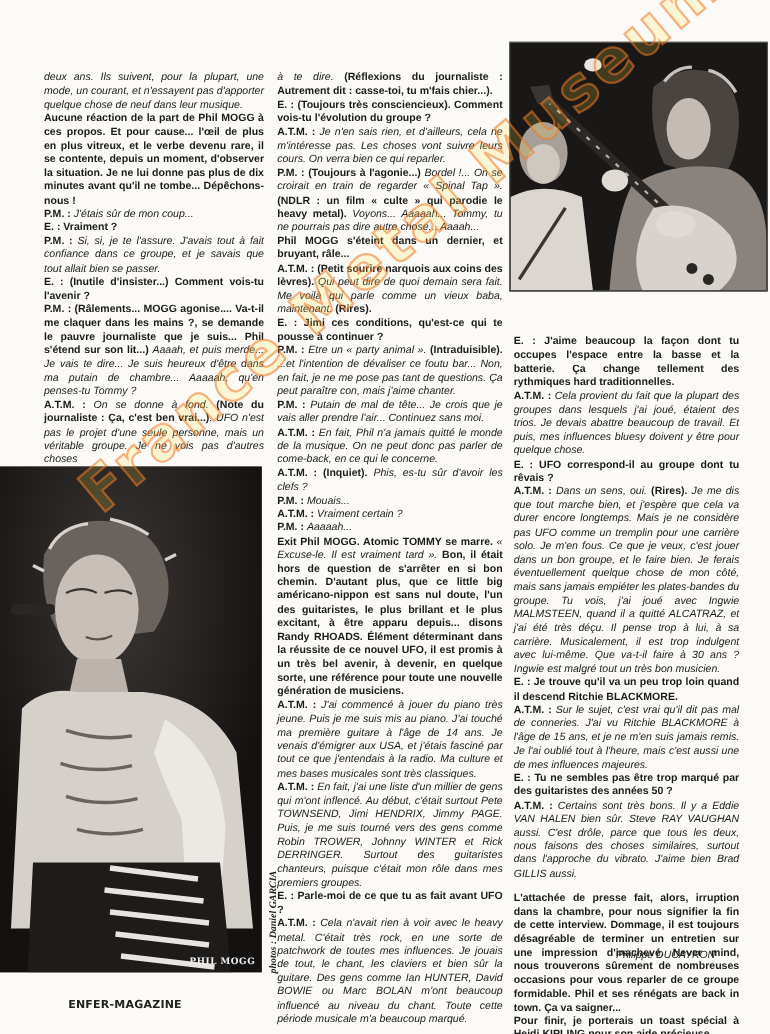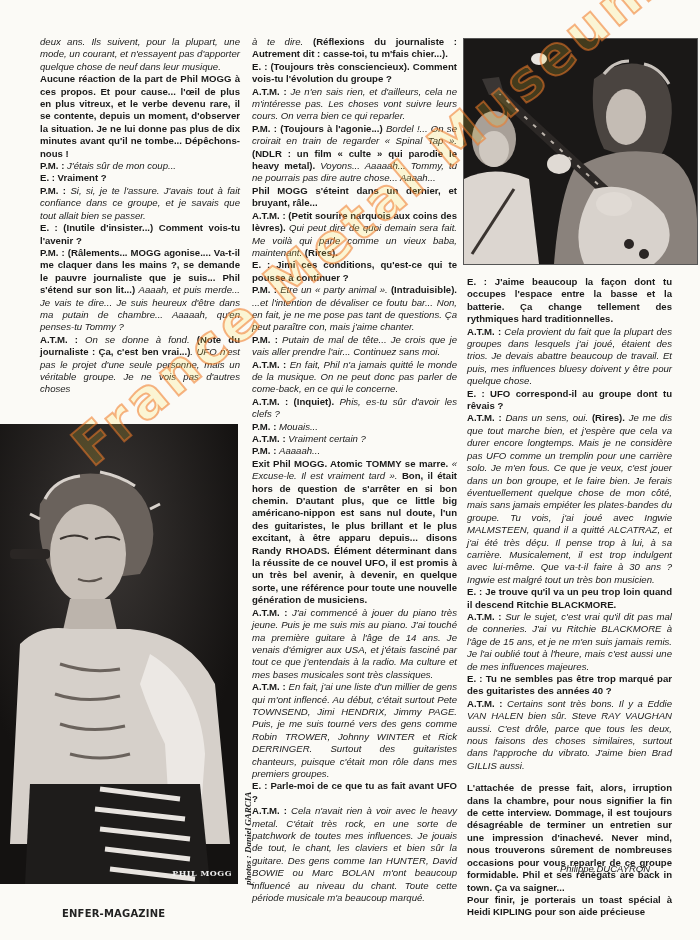--- a/index.html
+++ b/index.html
@@ -8,20 +8,21 @@
     background: #fbfaf6;
     font-family: "Liberation Sans", sans-serif;
     color: #1a1a1a;
   }
   .col {
     position: absolute;
     font-size: 9.6px;
     line-height: 12.4px;
     text-align: justify;
     hyphens: manual;
+    margin-top: 29px;
   }
   .col p { margin: 0; }
   .b { font-weight: bold; }
   .i { font-style: italic; }
   #col1 { left: 40px; top: 36px; width: 200px; }
   #col2 { left: 252px; top: 36px; width: 205px; }
   #col3 { left: 467px; top: 276px; width: 205px; }
 
   .photo {
     position: absolute;
@@ -102,21 +103,21 @@
     <p><span class="b">A.T.M. : </span><span class="i">Cela n'avait rien à voir avec le heavy metal. C'était très rock, en une sorte de patchwork de toutes mes influences. Je jouais de tout, le chant, les claviers et bien sûr la guitare. Des gens comme Ian HUNTER, David BOWIE ou Marc BOLAN m'ont beaucoup influencé au niveau du chant. Toute cette période musicale m'a beaucoup marqué.</span></p>
   </div>
 
 <div class="col" id="col3">
     <p><span class="b">E. : J'aime beaucoup la façon dont tu occupes l'espace entre la basse et la batterie. Ça change tellement des rythmiques hard traditionnelles.</span></p>
     <p><span class="b">A.T.M. : </span><span class="i">Cela provient du fait que la plupart des groupes dans lesquels j'ai joué, étaient des trios. Je devais abattre beaucoup de travail. Et puis, mes influences bluesy doivent y être pour quelque chose.</span></p>
     <p><span class="b">E. : UFO correspond-il au groupe dont tu rêvais ?</span></p>
     <p><span class="b">A.T.M. : </span><span class="i">Dans un sens, oui. </span><span class="b">(Rires). </span><span class="i">Je me dis que tout marche bien, et j'espère que cela va durer encore longtemps. Mais je ne considère pas UFO comme un tremplin pour une carrière solo. Je m'en fous. Ce que je veux, c'est jouer dans un bon groupe, et le faire bien. Je ferais éventuellement quelque chose de mon côté, mais sans jamais empiéter les plates-bandes du groupe. Tu vois, j'ai joué avec Ingwie MALMSTEEN, quand il a quitté ALCATRAZ, et j'ai été très déçu. Il pense trop à lui, à sa carrière. Musicalement, il est trop indulgent avec lui-même. Que va-t-il faire à 30 ans ? Ingwie est malgré tout un très bon musicien.</span></p>
     <p><span class="b">E. : Je trouve qu'il va un peu trop loin quand il descend Ritchie BLACKMORE.</span></p>
     <p><span class="b">A.T.M. : </span><span class="i">Sur le sujet, c'est vrai qu'il dit pas mal de conneries. J'ai vu Ritchie BLACKMORE à l'âge de 15 ans, et je ne m'en suis jamais remis. Je l'ai oublié tout à l'heure, mais c'est aussi une de mes influences majeures.</span></p>
-    <p><span class="b">E. : Tu ne sembles pas être trop marqué par des guitaristes des années 40 ?</span></p>
+    <p><span class="b">E. : Tu ne sembles pas être trop marqué par des guitaristes des années 50 ?</span></p>
     <p><span class="b">A.T.M. : </span><span class="i">Certains sont très bons. Il y a Eddie VAN HALEN bien sûr. Steve RAY VAUGHAN aussi. C'est drôle, parce que tous les deux, nous faisons des choses similaires, surtout dans l'approche du vibrato. J'aime bien Brad GILLIS aussi.</span></p>
     <p style="height: 10px;"></p>
     <p><span class="b">L'attachée de presse fait, alors, irruption dans la chambre, pour nous signifier la fin de cette interview. Dommage, il est toujours désagréable de terminer un entretien sur une impression d'inachevé. Never mind, nous trouverons sûrement de nombreuses occasions pour vous reparler de ce groupe formidable. Phil et ses rénégats are back in town. Ça va saigner...</span></p>
     <p><span class="b">Pour finir, je porterais un toast spécial à Heidi KIPLING pour son aide précieuse</span></p>
   </div>
 
 <div class="photo" id="photo-mogg">
   <svg width="238" height="460" viewBox="0 0 238 460">
     <defs>
       <radialGradient id="g1" cx="0.45" cy="0.25" r="0.6">

